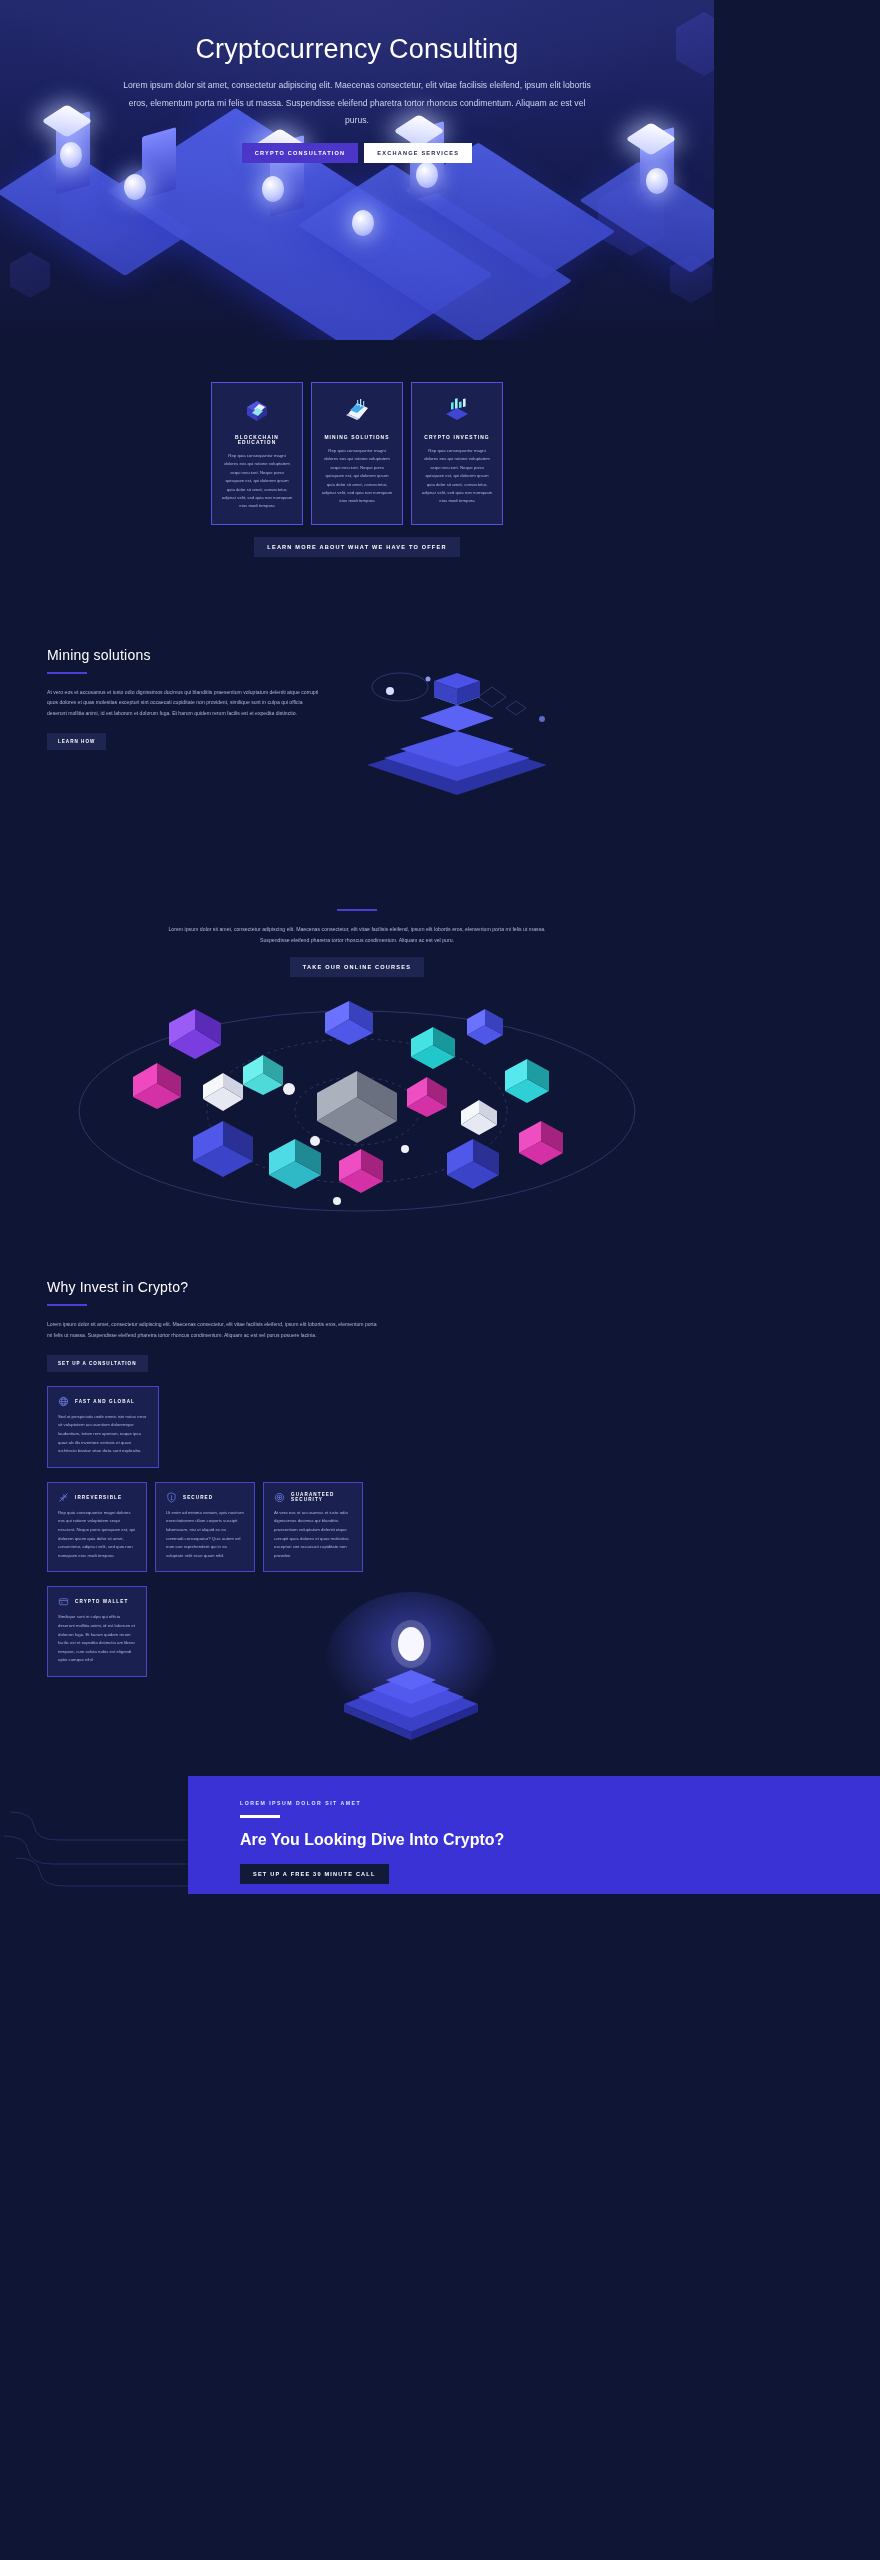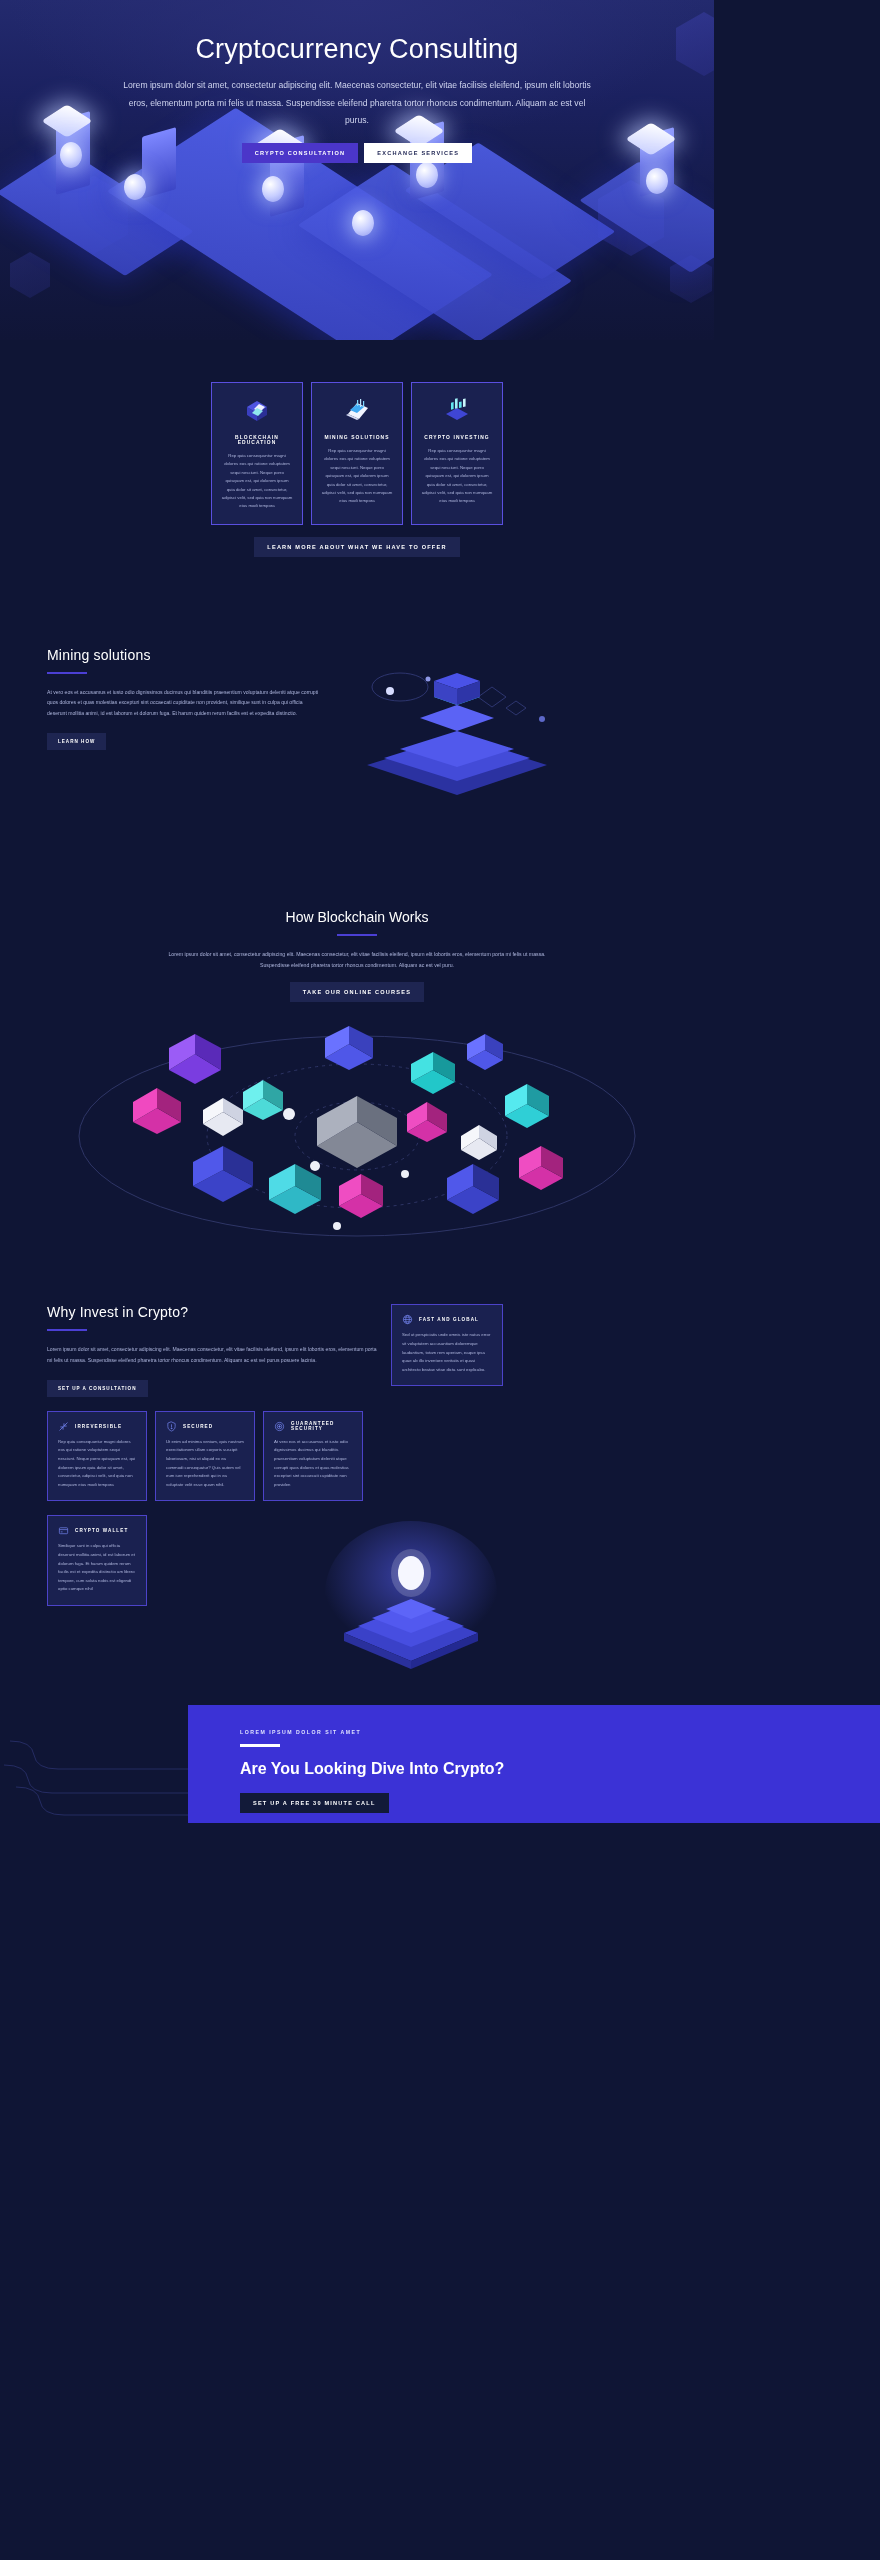--- a/index.html
+++ b/index.html
@@ -294,21 +294,20 @@
           <polygon points="115,44 92,36 115,28 138,36" fill="#4a52e8"></polygon>
           <polygon points="92,36 92,52 115,60 115,44" fill="#3b43c4"></polygon>
           <polygon points="138,36 138,52 115,60 115,44" fill="#2e35a8"></polygon>
         </svg>
       </div>
     </div>
   </section>
 
   <section class="section" style="padding-top:62px;">
     <div class="wrap centered">
-      <h2>How Blockchain Works</h2>
       <div class="divider-line center"></div>
       <div class="body-text">Lorem ipsum dolor sit amet, consectetur adipiscing elit. Maecenas consectetur, elit vitae facilisis eleifend, ipsum elit lobortis eros, elementum porta mi felis ut massa. Suspendisse eleifend pharetra tortor rhoncus condimentum. Aliquam ac est vel puru.</div>
       <div class="center-btn">
         <button class="btn btn-dark">Take Our Online Courses</button>
       </div>
     </div>
 
     <div style="margin:16px auto 0;width:660px;height:230px;">
       <svg width="660" height="230" viewBox="0 0 660 230">
         <ellipse cx="330" cy="118" rx="278" ry="100" fill="none" stroke="#2e3566" stroke-width="1"></ellipse>
@@ -415,21 +414,21 @@
         <circle cx="288" cy="148" r="5" fill="#eef0f8"></circle>
         <circle cx="378" cy="156" r="4" fill="#eef0f8"></circle>
         <circle cx="310" cy="208" r="4" fill="#eef0f8"></circle>
       </svg>
     </div>
   </section>
 
   <section class="section" style="padding-top:40px;">
     <div class="wrap">
 
-      <div style="display:flex; gap:14px; align-items:flex-start;">
+      <div style="display:flex; gap:14px; align-items:flex-start;flex-direction:column;">
         <div style="width:330px;">
           <h2 class="sec-title">Why Invest in Crypto?</h2>
           <div class="divider-line"></div>
           <div class="body-text">Lorem ipsum dolor sit amet, consectetur adipiscing elit. Maecenas consectetur, elit vitae facilisis eleifend, ipsum elit lobortis eros, elementum porta mi felis ut massa. Suspendisse eleifend pharetra tortor rhoncus condimentum. Aliquam ac est vel purus posuere lacinia.</div>
           <button class="btn btn-dark mini-btn">Set Up A Consultation</button>
         </div>
 
         <div class="fbox" style="width:112px;">
           <div class="fbox-head">
             <span class="ficon">

